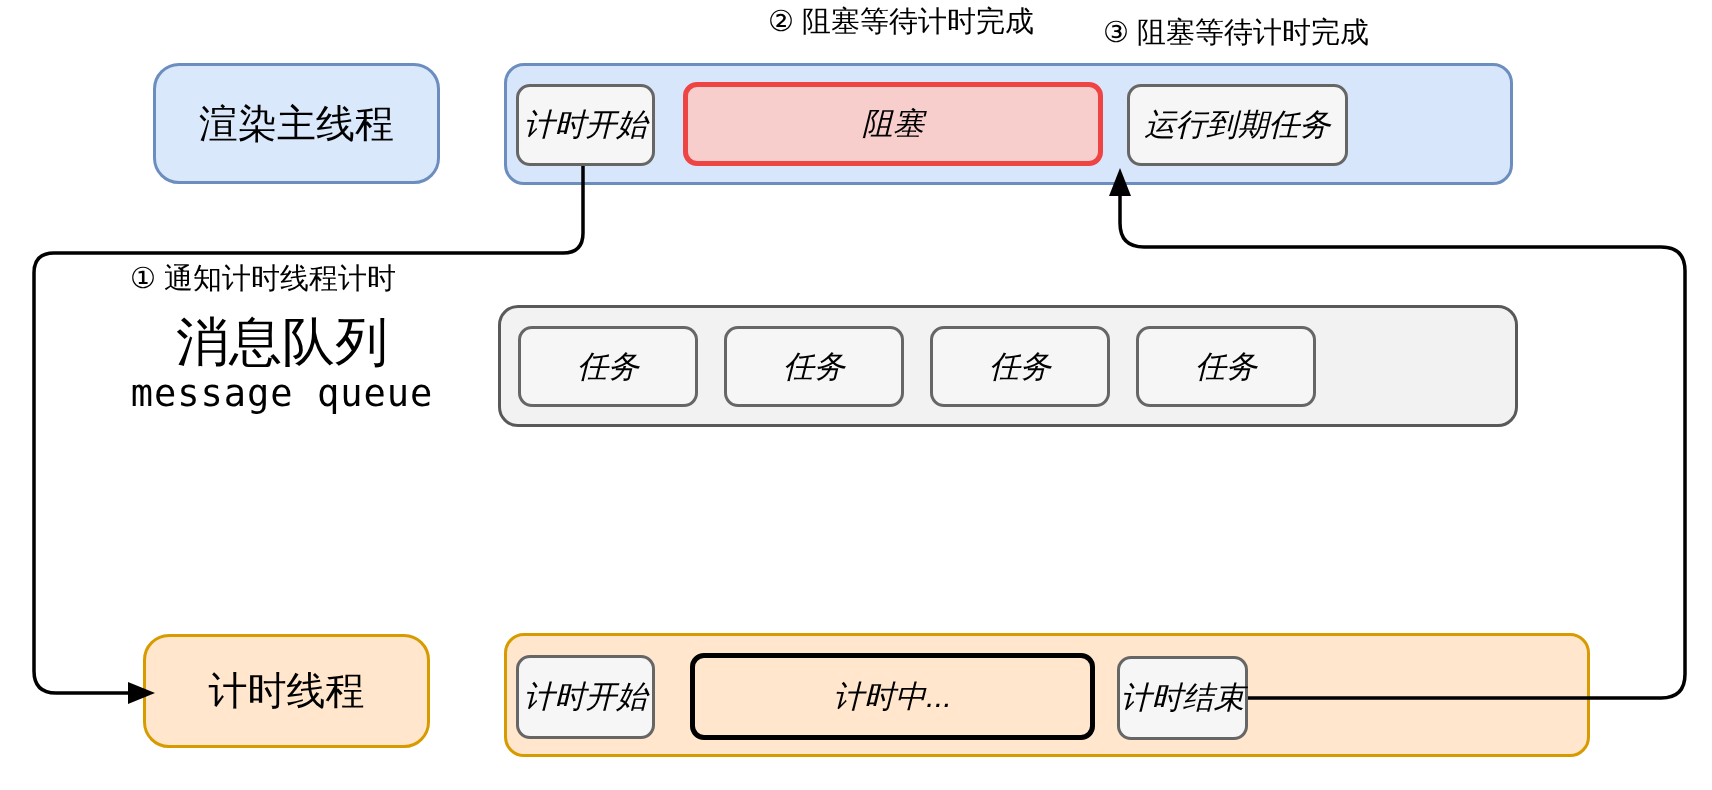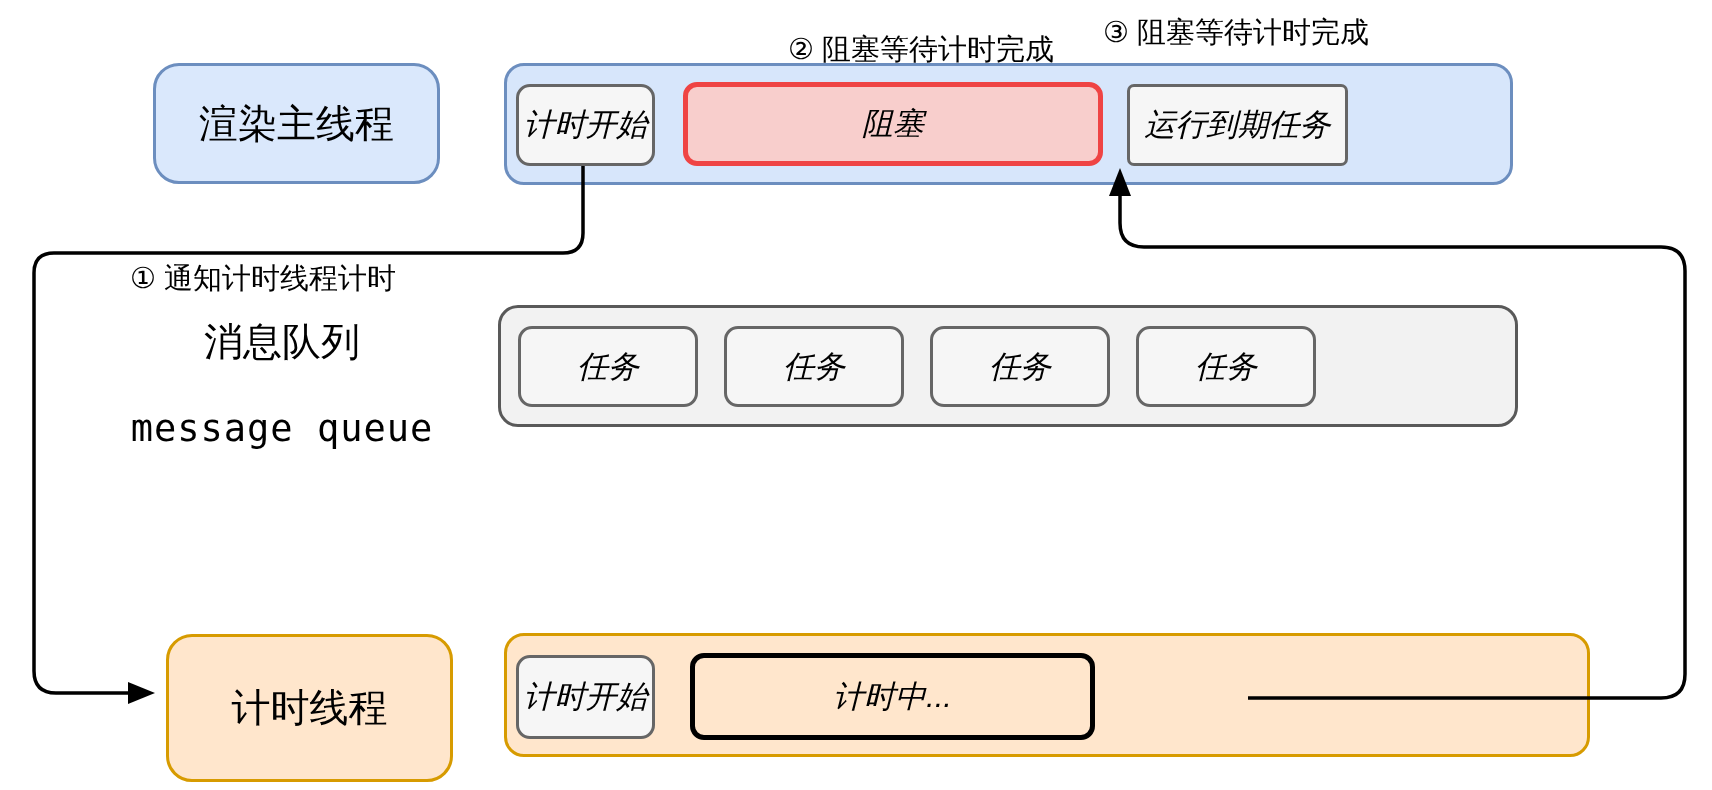--- a/index.html
+++ b/index.html
@@ -22,57 +22,58 @@
   .gray-lane{background:#f2f2f2;border:3px solid #595959;}
 
   
   .chip{border-radius:14px;font-size:31px;white-space:nowrap;font-style:italic;}
   .gray-chip{background:#f6f6f6;border:3px solid #666666;}
   .red-chip{background:#f8cecc;border:5px solid #ef4444;}
   .orange-chip{background:#ffe6cc;border:5px solid #000000;}
 
   
   .mq-caption{width:380px;left:92px;top:316px;text-align:center;line-height:52px;}
-  .mq-cn{font-size:39px;}
-  .mq-en{font-size:37px;font-family:"DejaVu Sans Mono","Liberation Mono",monospace;letter-spacing:1px;margin-top:35px;}
+  .mq-cn{font-size:53px;}
+  .mq-en{font-size:37px;font-family:"DejaVu Sans Mono","Liberation Mono",monospace;letter-spacing:1px;}
 
   svg.overlay{position:absolute;left:0;top:0;pointer-events:none;}
 </style>
 </head>
 <body>
 
 <div id="canvas">
 
-  <div class="abs note" style="left:768px;top:30px;margin-left:20px;">② 阻塞等待计时完成</div>
+  <div class="abs note" style="left:768px;top:2px;">② 阻塞等待计时完成</div>
   <div class="abs note" style="left:1103px;top:13px;">③ 阻塞等待计时完成</div>
   <div class="abs center label-box blue-box" style="left:153px;top:63px;width:287px;height:121px;">渲染主线程</div>
 
   <div class="abs note" style="left:130px;top:259px;">① 通知计时线程计时</div>
 
   <div class="abs lane blue-box" style="left:504px;top:63px;width:1009px;height:122px;"></div>
   <div class="abs center chip gray-chip" style="left:516px;top:84px;width:139px;height:82px;">计时开始</div>
   <div class="abs center chip red-chip" style="left:683px;top:82px;width:420px;height:84px;">阻塞</div>
-  <div class="abs center chip gray-chip" style="left:1127px;top:84px;width:221px;height:82px;border-radius:7px;">运行到期任务</div>
+  <div class="abs center chip gray-chip" style="left:1127px;top:84px;width:221px;height:82px;">运行到期任务</div>
 
   <div class="abs mq-caption">
     <div class="mq-cn">消息队列</div>
     <div class="mq-en">message queue</div>
   </div>
 
   <div class="abs lane gray-lane" style="left:498px;top:305px;width:1020px;height:122px;"></div>
   <div class="abs center chip gray-chip" style="left:518px;top:326px;width:180px;height:81px;">任务</div>
   <div class="abs center chip gray-chip" style="left:724px;top:326px;width:180px;height:81px;">任务</div>
   <div class="abs center chip gray-chip" style="left:930px;top:326px;width:180px;height:81px;">任务</div>
   <div class="abs center chip gray-chip" style="left:1136px;top:326px;width:180px;height:81px;">任务</div>
 
-  <div class="abs center label-box orange-box" style="left:166px;top:634px;width:287px;height:148px;">计时线程</div>
+  <div class="abs center label-box orange-box" style="left:143px;top:634px;width:287px;height:114px;">计时线程</div>
 
   <div class="abs lane orange-box" style="left:504px;top:633px;width:1086px;height:124px;"></div>
   <div class="abs center chip gray-chip" style="left:516px;top:655px;width:139px;height:84px;">计时开始</div>
   <div class="abs center chip orange-chip" style="left:690px;top:653px;width:405px;height:87px;">计时中...</div>
+  <div class="abs center chip gray-chip" style="left:1117px;top:656px;width:131px;height:84px;">计时结束</div>
 
   <svg class="overlay" width="1712" height="790" viewBox="0 0 1712 790">
 
     <path d="M583,166 L583,233 Q583,253 563,253 L54,253 Q34,253 34,273 L34,671 Q34,693 56,693 L140,693" fill="none" stroke="#000000" stroke-width="3.5"></path>
     <polygon points="155,693 128,682 128,704" fill="#000000"></polygon>
 
     <path d="M1248,698 L1661,698 Q1685,698 1685,674 L1685,271 Q1685,247 1661,247 L1144,247 Q1120,247 1120,223 L1120,194" fill="none" stroke="#000000" stroke-width="3.5"></path>
     <polygon points="1120,168 1109,196 1131,196" fill="#000000"></polygon>
   </svg>
 

